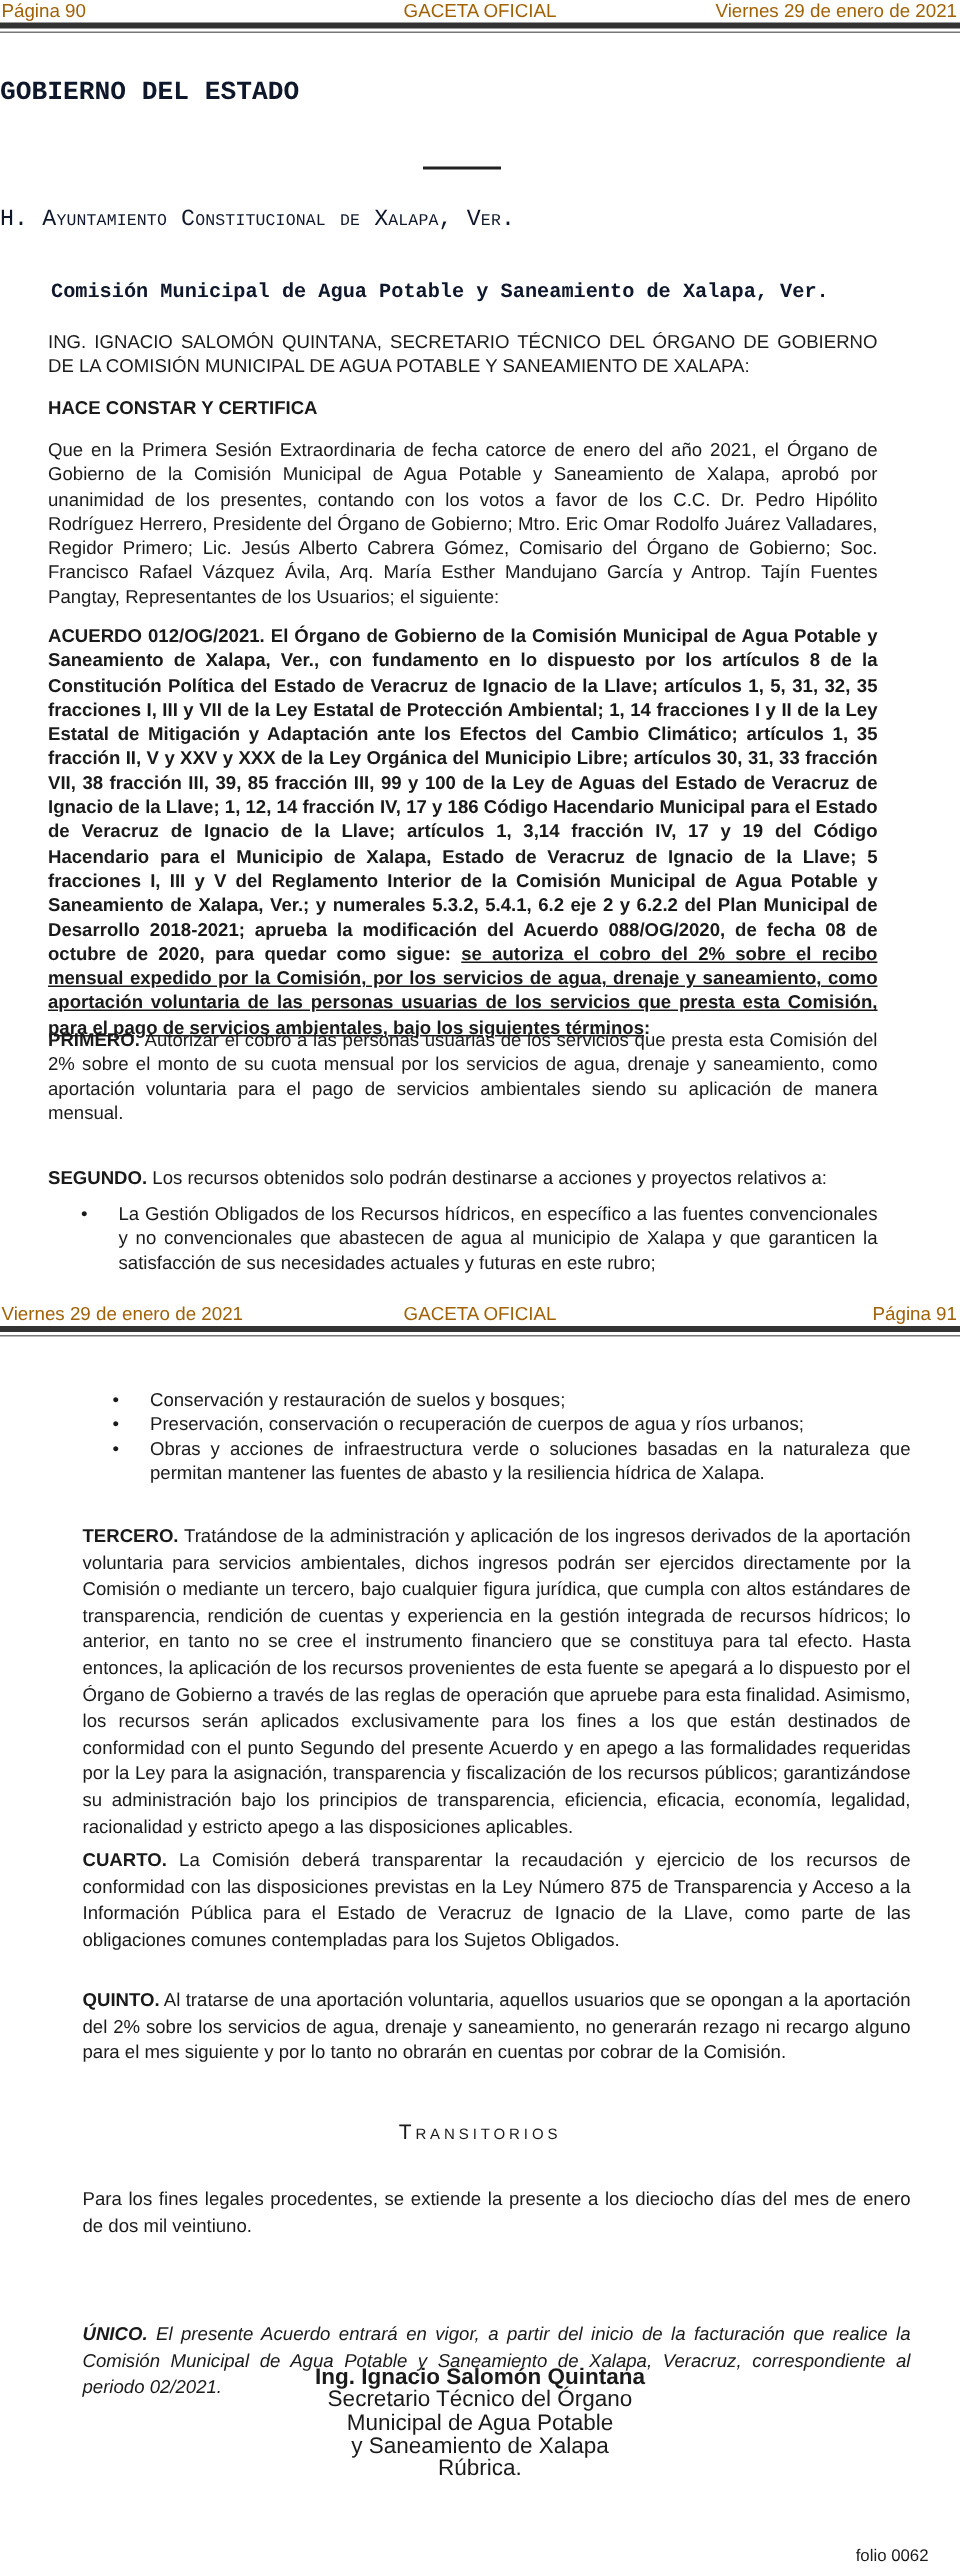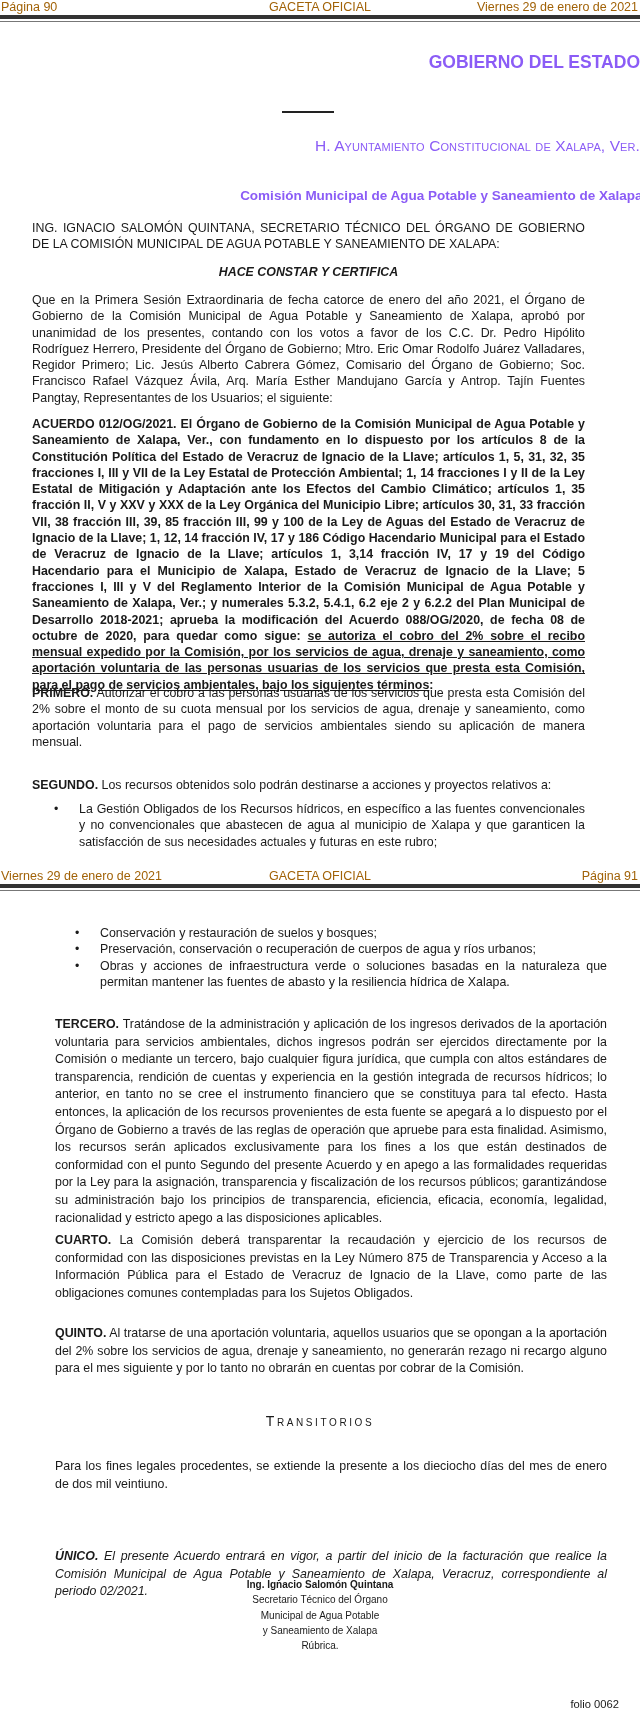--- a/index.html
+++ b/index.html
@@ -4,35 +4,35 @@
   <style>
     html, body { margin: 0; padding: 0; background: #ffffff; }
     body { width: 640px; height: 1714px; overflow: hidden; position: relative; color: #1a1a1a; font-family: "Liberation Sans", sans-serif; }
     .page-header { position: absolute; left: 0; width: 640px; height: 14px; font-size: 12.5px; line-height: 14px; color: #a16207; }
     .page-header .left { position: absolute; left: 1px; top: 0; }
     .page-header .center { position: absolute; left: 0; width: 640px; top: 0; text-align: center; }
     .page-header .right { position: absolute; right: 2px; top: 0; }
     .rule { position: absolute; left: 0; width: 640px; }
     .rule .thick { height: 4px; background: #333; }
     .rule .thin { height: 1px; background: #777; margin-top: 2px; }
-    .serif-title { position: absolute; left: 0; width: 640px; text-align: right; font-family: Liberation Sans, sans-serif; color: #8b5cf6; }
+    .serif-title { position: absolute; left: 0; width: 640px; text-align: left; font-family: Liberation Mono, monospace; color: #0f172a; }
     .t1 { top: 52px; font-size: 17.5px; font-weight: bold; }
     .t-dash { position: absolute; left: 282px; top: 111px; width: 52px; height: 2px; background: #222; }
     .t2 { top: 137px; font-size: 15.5px; font-variant: small-caps; letter-spacing: 0.1px; }
     .t3 { top: 188px; font-size: 13.5px; font-weight: bold; padding-left: 34px; }
     .block { position: absolute; left: 32px; width: 553px; font-size: 12.4px; line-height: 16.3px; text-align: justify; }
     .block2 { position: absolute; left: 55px; width: 552px; font-size: 12.4px; line-height: 17.6px; text-align: justify; }
     .b { font-weight: bold; }
     .u { text-decoration: underline; }
-    .center-txt { text-align: center; font-style: italic; }
+    .center-txt { text-align: left; }
     .bullets { position: absolute; margin: 0; padding: 0; list-style: none; font-size: 12.4px; line-height: 16.3px; }
     .bullets li { position: relative; text-align: justify; }
     .bullets li .dot { position: absolute; left: -25px; top: 0; }
     .transitorios { position: absolute; left: 0; width: 640px; top: 1413px; text-align: center; font-size: 14px; letter-spacing: 2.6px; font-variant: small-caps; }
-    .signature { position: absolute; left: 0; width: 640px; top: 1577px; text-align: center; font-size: 10px; line-height: 15.3px; }
+    .signature { position: absolute; left: 0; width: 640px; top: 1577px; text-align: center; font-size: 15px; line-height: 15.3px; }
     .folio { position: absolute; right: 21px; top: 1698px; font-size: 11.2px; }
   </style>
 </head>
 <body>
 
 <div class="page-header" style="top:0;">
   <span class="left">Página 90</span>
   <span class="center">GACETA OFICIAL</span>
   <span class="right">Viernes 29 de enero de 2021</span>
 </div>

